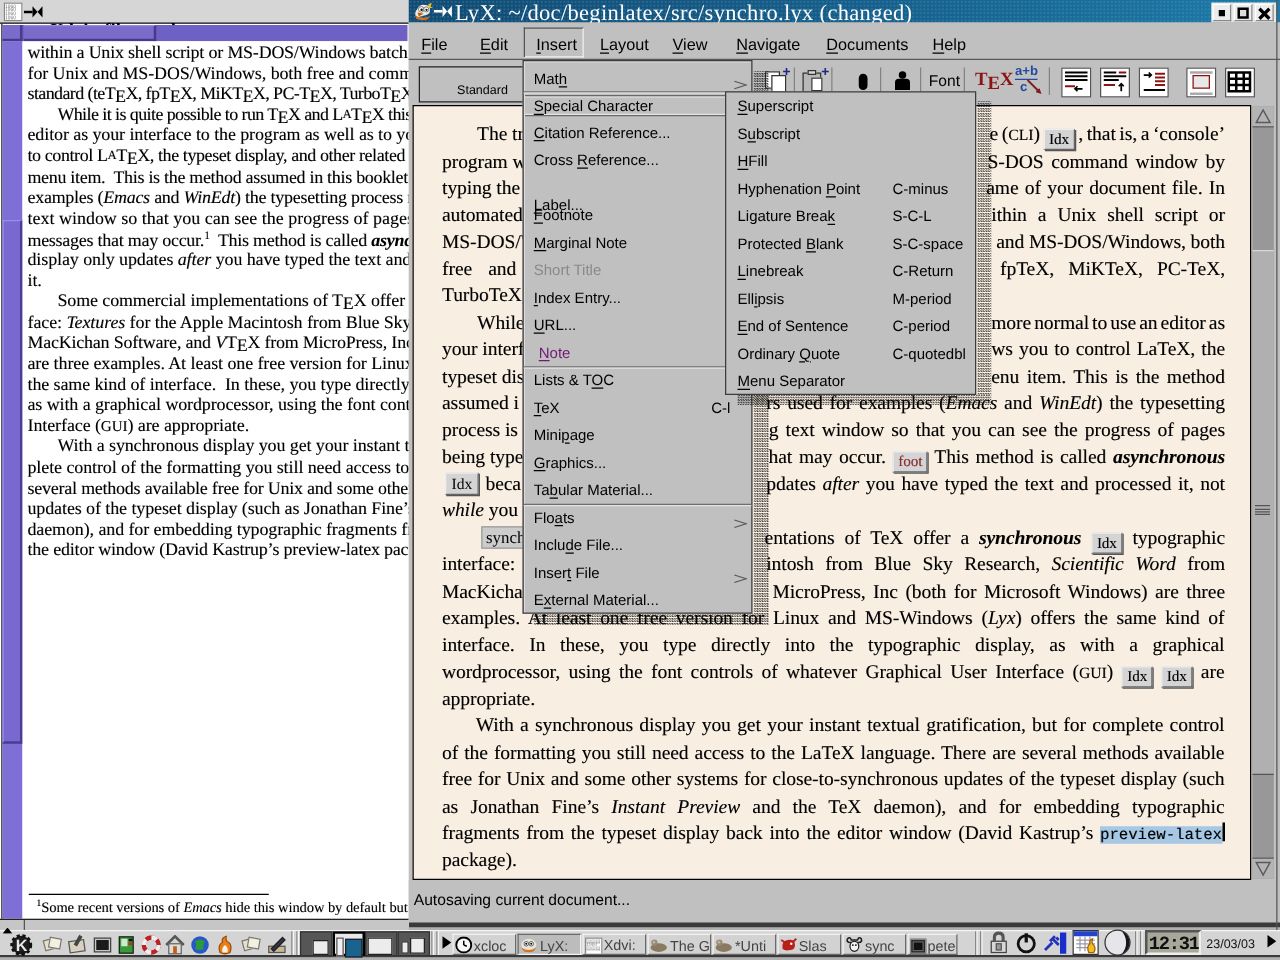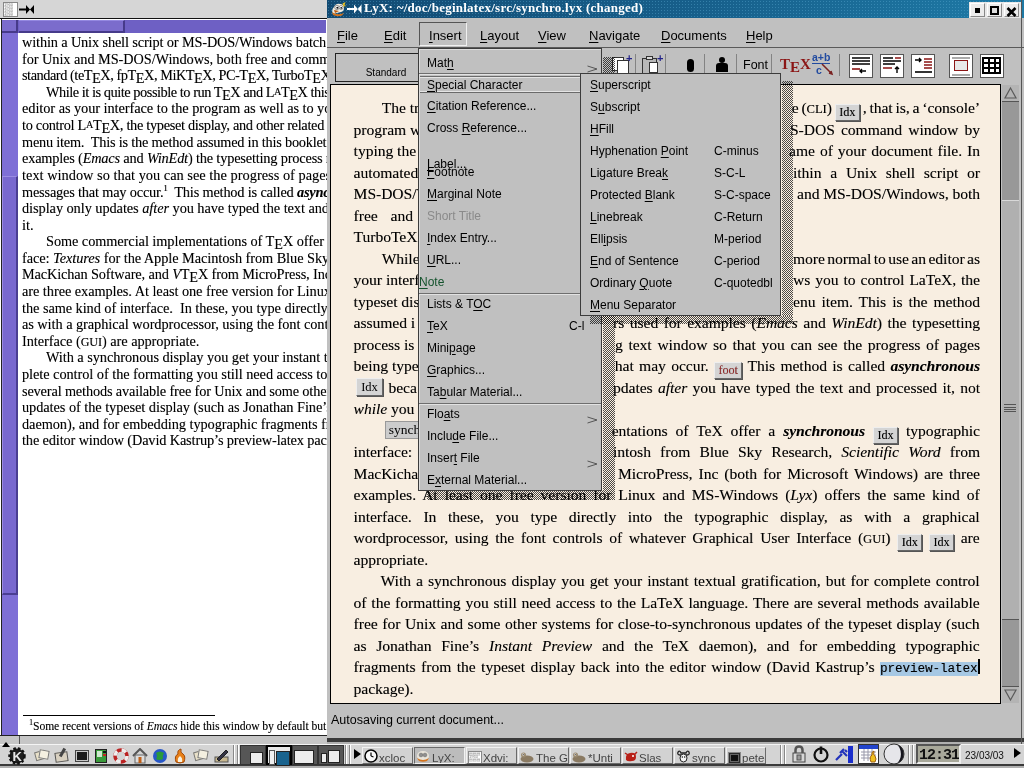--- a/index.html
+++ b/index.html
@@ -76,21 +76,21 @@
       <circle cx="6.3" cy="5.8" r="1" fill="#111"></circle>
         <circle cx="10.2" cy="5.8" r="0.9" fill="#111"></circle>
       <path d="M1 10 Q6 14 13 11 L11 13.5 Q6 15 2 13 Z" fill="#d4731c"></path>
       <path d="M3 8 L8 9 L4 11 Z" fill="#b85a10"></path>
       <path d="M11.5 1.5 L14.5 0 L13.5 3.2 L15.5 4 L12.5 4.5 Z" fill="#e8c020"></path>
     </svg>
     <svg class="abs" style="left:20px;top:4px;" width="15" height="10" viewBox="0 0 15 10">
         <path d="M0 5 L7 5" stroke="#fff" stroke-width="2"></path>
         <path d="M7 0.5 L7 9.5 L14.5 0.5 L14.5 9.5 Z" fill="#fff"></path>
       </svg>
-    <div class="abs ser nw" style="left:37px;top:0px;font-weight:bold;font-size:13px;letter-spacing:0.25px;color:#fff;">LyX: ~/doc/beginlatex/src/synchro.lyx (changed)</div>
+    <div class="abs ser nw" style="left:37px;top:0px;font-weight:normal;font-size:18px;letter-spacing:0.25px;color:#fff;">LyX: ~/doc/beginlatex/src/synchro.lyx (changed)</div>
     <div class="abs" style="left:642px;top:2px;width:52px;height:16px;background:#e8e8e8;"></div>
     <div class="abs" style="left:643px;top:3px;width:15px;height:14px;background:#ececec;border:1px solid #888;border-top-color:#fff;border-left-color:#fff;">
         <div class="abs" style="left:4px;top:4px;width:5px;height:5px;background:#000;"></div>
       </div>
     <div class="abs" style="left:660px;top:3px;width:15px;height:14px;background:#ececec;border:1px solid #888;border-top-color:#fff;border-left-color:#fff;">
         <div class="abs" style="left:2px;top:2px;width:9px;height:9px;border:2.5px solid #000;background:#ddd;"></div>
       </div>
     <div class="abs" style="left:677px;top:3px;width:15px;height:14px;background:#ececec;border:1px solid #888;border-top-color:#fff;border-left-color:#fff;"><svg width="13" height="12">
           <path d="M2.5 2 L10.5 10 M10.5 2 L2.5 10" stroke="#000" stroke-width="2.6"></path>
         </svg></div>
@@ -188,20 +188,21 @@
 <div class="dline" style="left:22.6px;top:508.9px;width:626px;text-align:justify;text-align-last:justify;">of the formatting you still need access to the LaTeX language. There are several methods available</div>
 <div class="dline" style="left:22.6px;top:530.4px;width:626px;text-align:justify;text-align-last:justify;">free for Unix and some other systems for close-to-synchronous updates of the typeset display (such</div>
 <div class="dline" style="left:22.6px;top:551.9px;width:626px;text-align:justify;text-align-last:justify;">as Jonathan Fine’s <i>Instant Preview</i> and the TeX daemon), and for embedding typographic</div>
 <div class="dline" style="left:22.6px;top:573.4px;width:626px;text-align:justify;text-align-last:justify;">fragments from the typeset display back into the editor window (David Kastrup’s <span style="background:#a6c8e4;font-family:'Liberation Mono',monospace;font-size:12.5px;">preview-latex</span><span style="display:inline-block;width:2px;height:15px;background:#000;vertical-align:-2px;"></span></div>
 <div class="dline" style="left:22.6px;top:594.9px;">package).</div>
 <div class="dline" style="right:20px;top:14.4px;word-spacing:-1.01px;">e (<span style="font-size:12.5px;">CLI</span>) <span class="idx">Idx</span> , that is, a ‘console’</div>
 <div class="dline" style="right:20px;top:35.9px;word-spacing:2.34px;">S-DOS command window by</div>
 <div class="dline" style="right:20px;top:57.4px;word-spacing:1.18px;">ame of your document file. In</div>
 <div class="dline" style="right:20px;top:78.9px;word-spacing:4.94px;">ithin a Unix shell script or</div>
 <div class="dline" style="right:20px;top:100.4px;word-spacing:-0.12px;">and MS-DOS/Windows, both</div>
+<div class="dline" style="right:20px;top:121.9px;word-spacing:7.46px;">fpTeX, MiKTeX, PC-TeX,</div>
 <div class="dline" style="right:20px;top:164.9px;word-spacing:-1.40px;">more normal to use an editor as</div>
 <div class="dline" style="right:20px;top:186.4px;word-spacing:1.11px;">ws you to control LaTeX, the</div>
 <div class="dline" style="right:20px;top:207.9px;word-spacing:2.15px;">enu item. This is the method</div>
 <div class="dline" style="right:20px;top:229.4px;word-spacing:1.64px;">rs used for examples (<i>Emacs</i> and <i>WinEdt</i>) the typesetting</div>
 <div class="dline" style="right:20px;top:250.9px;word-spacing:1.84px;">g text window so that you can see the progress of pages</div>
 <div class="dline" style="right:20px;top:272.4px;word-spacing:1.51px;">hat may occur. <span class="idx" style="color:#952b2b;">foot</span> This method is called <b><i>asynchronous</i></b></div>
 <div class="dline" style="right:20px;top:293.9px;word-spacing:1.44px;">pdates <i>after</i> you have typed the text and processed it, not</div>
 <div class="dline" style="right:20px;top:336.9px;word-spacing:4.08px;">entations of TeX offer a <b><i>synchronous</i></b> <span class="idx">Idx</span> typographic</div>
 <div class="dline" style="right:20px;top:358.4px;word-spacing:5.36px;">intosh from Blue Sky Research, <i>Scientific Word</i> from</div>
 <div class="dline" style="right:20px;top:379.9px;word-spacing:2.16px;">MicroPress, Inc (both for Microsoft Windows) are three</div>
@@ -238,21 +239,21 @@
 <div class="abs" style="left:1px;top:27px;width:180px;height:16.5px;border-top:1px solid #6a6a6a;border-bottom:1px solid #6a6a6a;box-shadow:inset 0 1px 0 #e4e4e4, inset 0 -1px 0 #e4e4e4;"></div>
 <div class="mline" style="left:8px;top:28.5px;"><span class="u">S</span>pecial Character</div>
 <div class="mline" style="left:8px;top:49.8px;color:#000;"><span class="u">C</span>itation Reference...</div>
 <div class="mline" style="left:8px;top:71.8px;color:#000;">Cross <span class="u">R</span>eference...</div>
 <div class="mline" style="left:8px;top:93.8px;color:#000;margin-top:14px;"><span class="u">L</span>abel...</div>
 <div class="mline" style="left:8px;top:115.8px;color:#000;"><span class="u">F</span>ootnote</div>
 <div class="mline" style="left:8px;top:137.8px;color:#000;"><span class="u">M</span>arginal Note</div>
 <div class="mline" style="left:8px;top:159.8px;color:#8a8a8a;">Short Title</div>
 <div class="mline" style="left:8px;top:181.8px;color:#000;"><span class="u">I</span>ndex Entry...</div>
 <div class="mline" style="left:8px;top:203.8px;color:#000;"><span class="u">U</span>RL...</div>
-<div class="mline" style="left:0;top:225.8px;color:#14532d;"><span class="u">N</span>ote</div>
+<div class="mline" style="left:12px;top:225.8px;color:#701a75;"><span class="u">N</span>ote</div>
 <div class="sep" style="top:243.9px;left:0px;right:0px;"></div>
 <div class="mline" style="left:8px;top:247.8px;color:#000;">Lists &amp; T<span class="u">O</span>C</div>
 <div class="mline" style="left:8px;top:269.8px;color:#000;"><span class="u">T</span>eX</div>
 <div class="mline" style="left:150px;top:269.8px;">C-l</div>
 <div class="mline" style="left:8px;top:291.8px;color:#000;">Mini<span class="u">p</span>age</div>
 <div class="mline" style="left:8px;top:313.8px;color:#000;"><span class="u">G</span>raphics...</div>
 <div class="mline" style="left:8px;top:335.8px;color:#000;">Ta<span class="u">b</span>ular Material...</div>
 <div class="sep" style="top:353.9px;left:0px;right:0px;"></div>
 <div class="mline" style="left:8px;top:357.8px;color:#000;">Flo<span class="u">a</span>ts</div>
 <div class="abs" style="left:168px;top:360.8px;"><svg width="11" height="8" viewBox="0 0 11 8">

